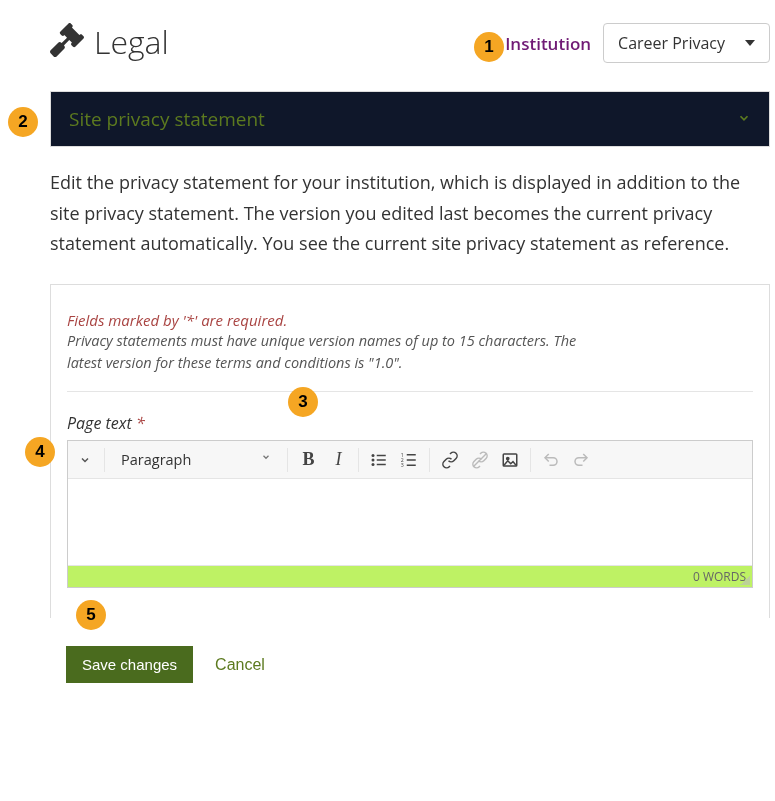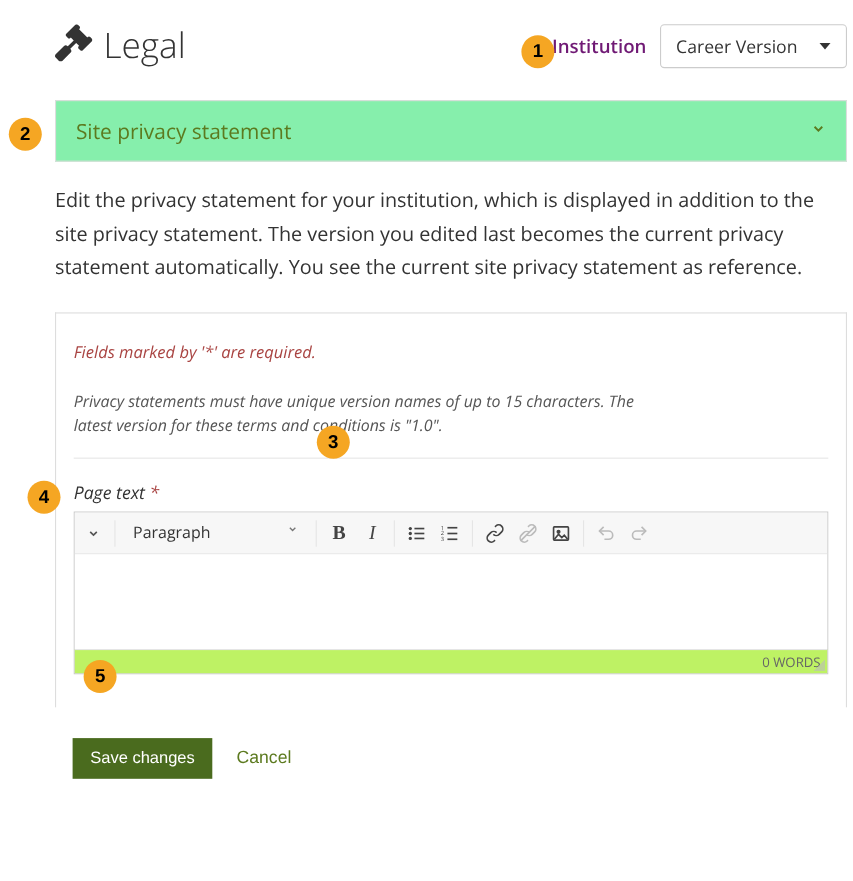--- a/index.html
+++ b/index.html
@@ -8,21 +8,21 @@
       font-size: 15px;
       color: #333;
       background: #fff;
       width: 775px;
       padding: 10px 0;
     }
     .container { position: relative; }
 
     .header {
       display: flex;
-      align-items: center;
+      align-items: flex-end;
       justify-content: space-between;
       padding: 10px 5px 10px 50px;
     }
     .title-group { display: flex; align-items: center; gap: 10px; }
     .gavel-icon { width: 34px; height: 34px; color: #333; }
     .page-title { font-size: 32px; font-weight: 300; color: #333; }
 
     .inst-group { display: flex; align-items: center; gap: 12px; }
     .inst-label { font-size: 17px; font-weight: 600; color: #701a75; }
     .inst-select {
@@ -30,40 +30,40 @@
       padding: 8px 14px; display: flex; align-items: center;
       gap: 20px; cursor: pointer; font-size: 16px; background: #fff;
     }
     .caret-down {
       width: 0; height: 0; border-left: 5px solid transparent;
       border-right: 5px solid transparent; border-top: 6px solid #333;
     }
 
     .accordion {
       margin: 18px 5px 0 50px;
-      border: 1px solid #ddd; background: #86efac;
+      border: 1px solid #ddd; background: #0f172a;
       padding: 14px 18px;
       display: flex; align-items: center; justify-content: space-between;
       cursor: pointer;
     }
     .accordion-title { font-size: 19px; color: #5c7a1f; }
     .chevron-green { color: #5c7a1f; font-size: 14px; }
 
     .description {
       margin: 20px 5px 0 50px;
       font-size: 18px; line-height: 1.7; color: #333;
     }
 
     .form-panel {
       margin: 25px 5px 0 50px;
       border: 1px solid #ddd;
       border-bottom: none;
       padding: 25px 16px 30px 16px;
     }
-    .required-note { font-style: italic; color: #a94442; font-size: 15px; margin-bottom: 25px; }
+    .required-note { font-style: italic; color: #a94442; font-size: 15px; }
 
     .field-row { display: flex; align-items: center; gap: 10px; margin-bottom: 12px; }
     .field-label { font-size: 16px; flex: 0 0 260px; }
     .req-star { color: #a94442; }
     .text-input {
       height: 40px; flex: 1; max-width: 370px;
       border: 1px solid #ccc; border-radius: 3px;
       padding: 0 10px; font-size: 15px;
     }
 
@@ -137,21 +137,21 @@
       <span>
         <svg class="gavel-icon" viewBox="0 0 512 512" fill="currentColor">
           <path d="M504.971 199.362l-22.627-22.627c-9.373-9.373-24.569-9.373-33.941 0l-5.657 5.657L329.608 69.255l5.657-5.657c9.373-9.373 9.373-24.569 0-33.941L312.638 7.029c-9.373-9.373-24.569-9.373-33.941 0L154.246 131.48c-9.373 9.373-9.373 24.569 0 33.941l22.627 22.627c9.373 9.373 24.569 9.373 33.941 0l5.657-5.657 39.598 39.598-81.04 81.04-5.657-5.657c-12.497-12.497-32.758-12.497-45.255 0L9.373 412.118c-12.497 12.497-12.497 32.758 0 45.255l45.255 45.255c12.497 12.497 32.758 12.497 45.255 0l114.745-114.745c12.497-12.497 12.497-32.758 0-45.255l-5.657-5.657 81.04-81.04 39.598 39.598-5.657 5.657c-9.373 9.373-9.373 24.569 0 33.941l22.627 22.627c9.373 9.373 24.569 9.373 33.941 0l124.451-124.451c9.372-9.372 9.372-24.568 0-33.941z"></path>
         </svg>
       </span>
       <h1 class="page-title">Legal</h1>
     </div>
     <div class="inst-group">
       <span class="inst-label">Institution</span>
       <div class="inst-select">
-        <span>Career Version</span>
+        <span>Career Privacy</span>
         <span class="caret-down"></span>
       </div>
     </div>
   </div>
 
   <div class="accordion">
     <span class="accordion-title">Site privacy statement</span>
     <span class="chevron-green">
       <svg width="14" height="14" viewBox="0 0 24 24" fill="none" stroke="currentColor" stroke-width="3">
           <polyline points="6 9 12 15 18 9"></polyline>

